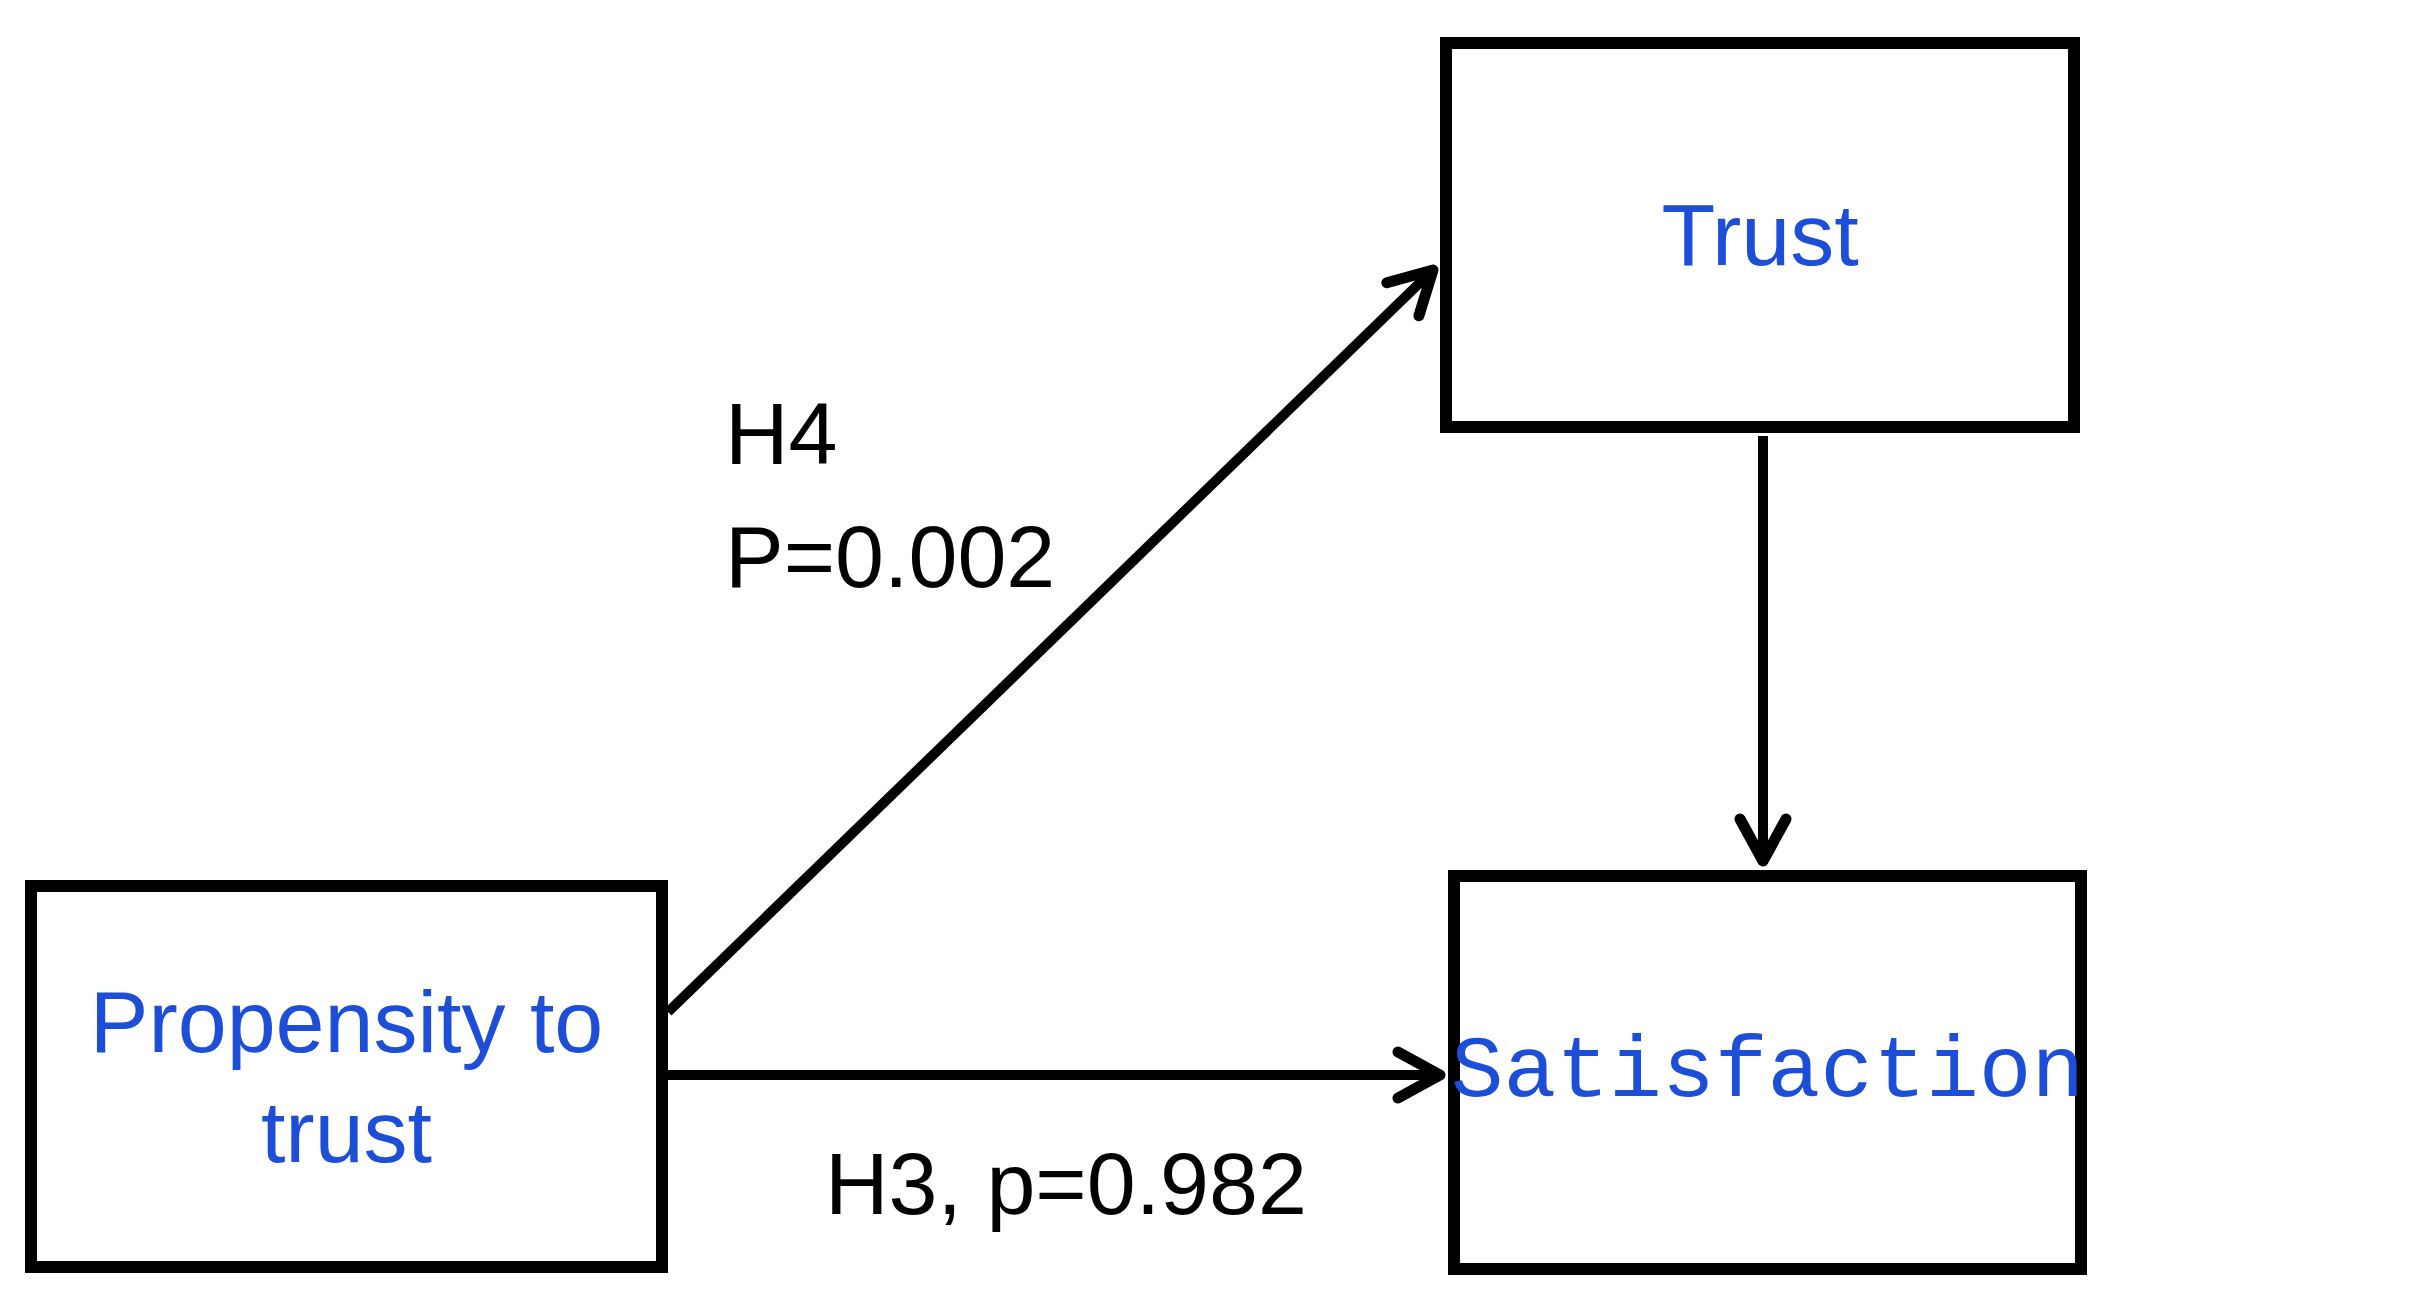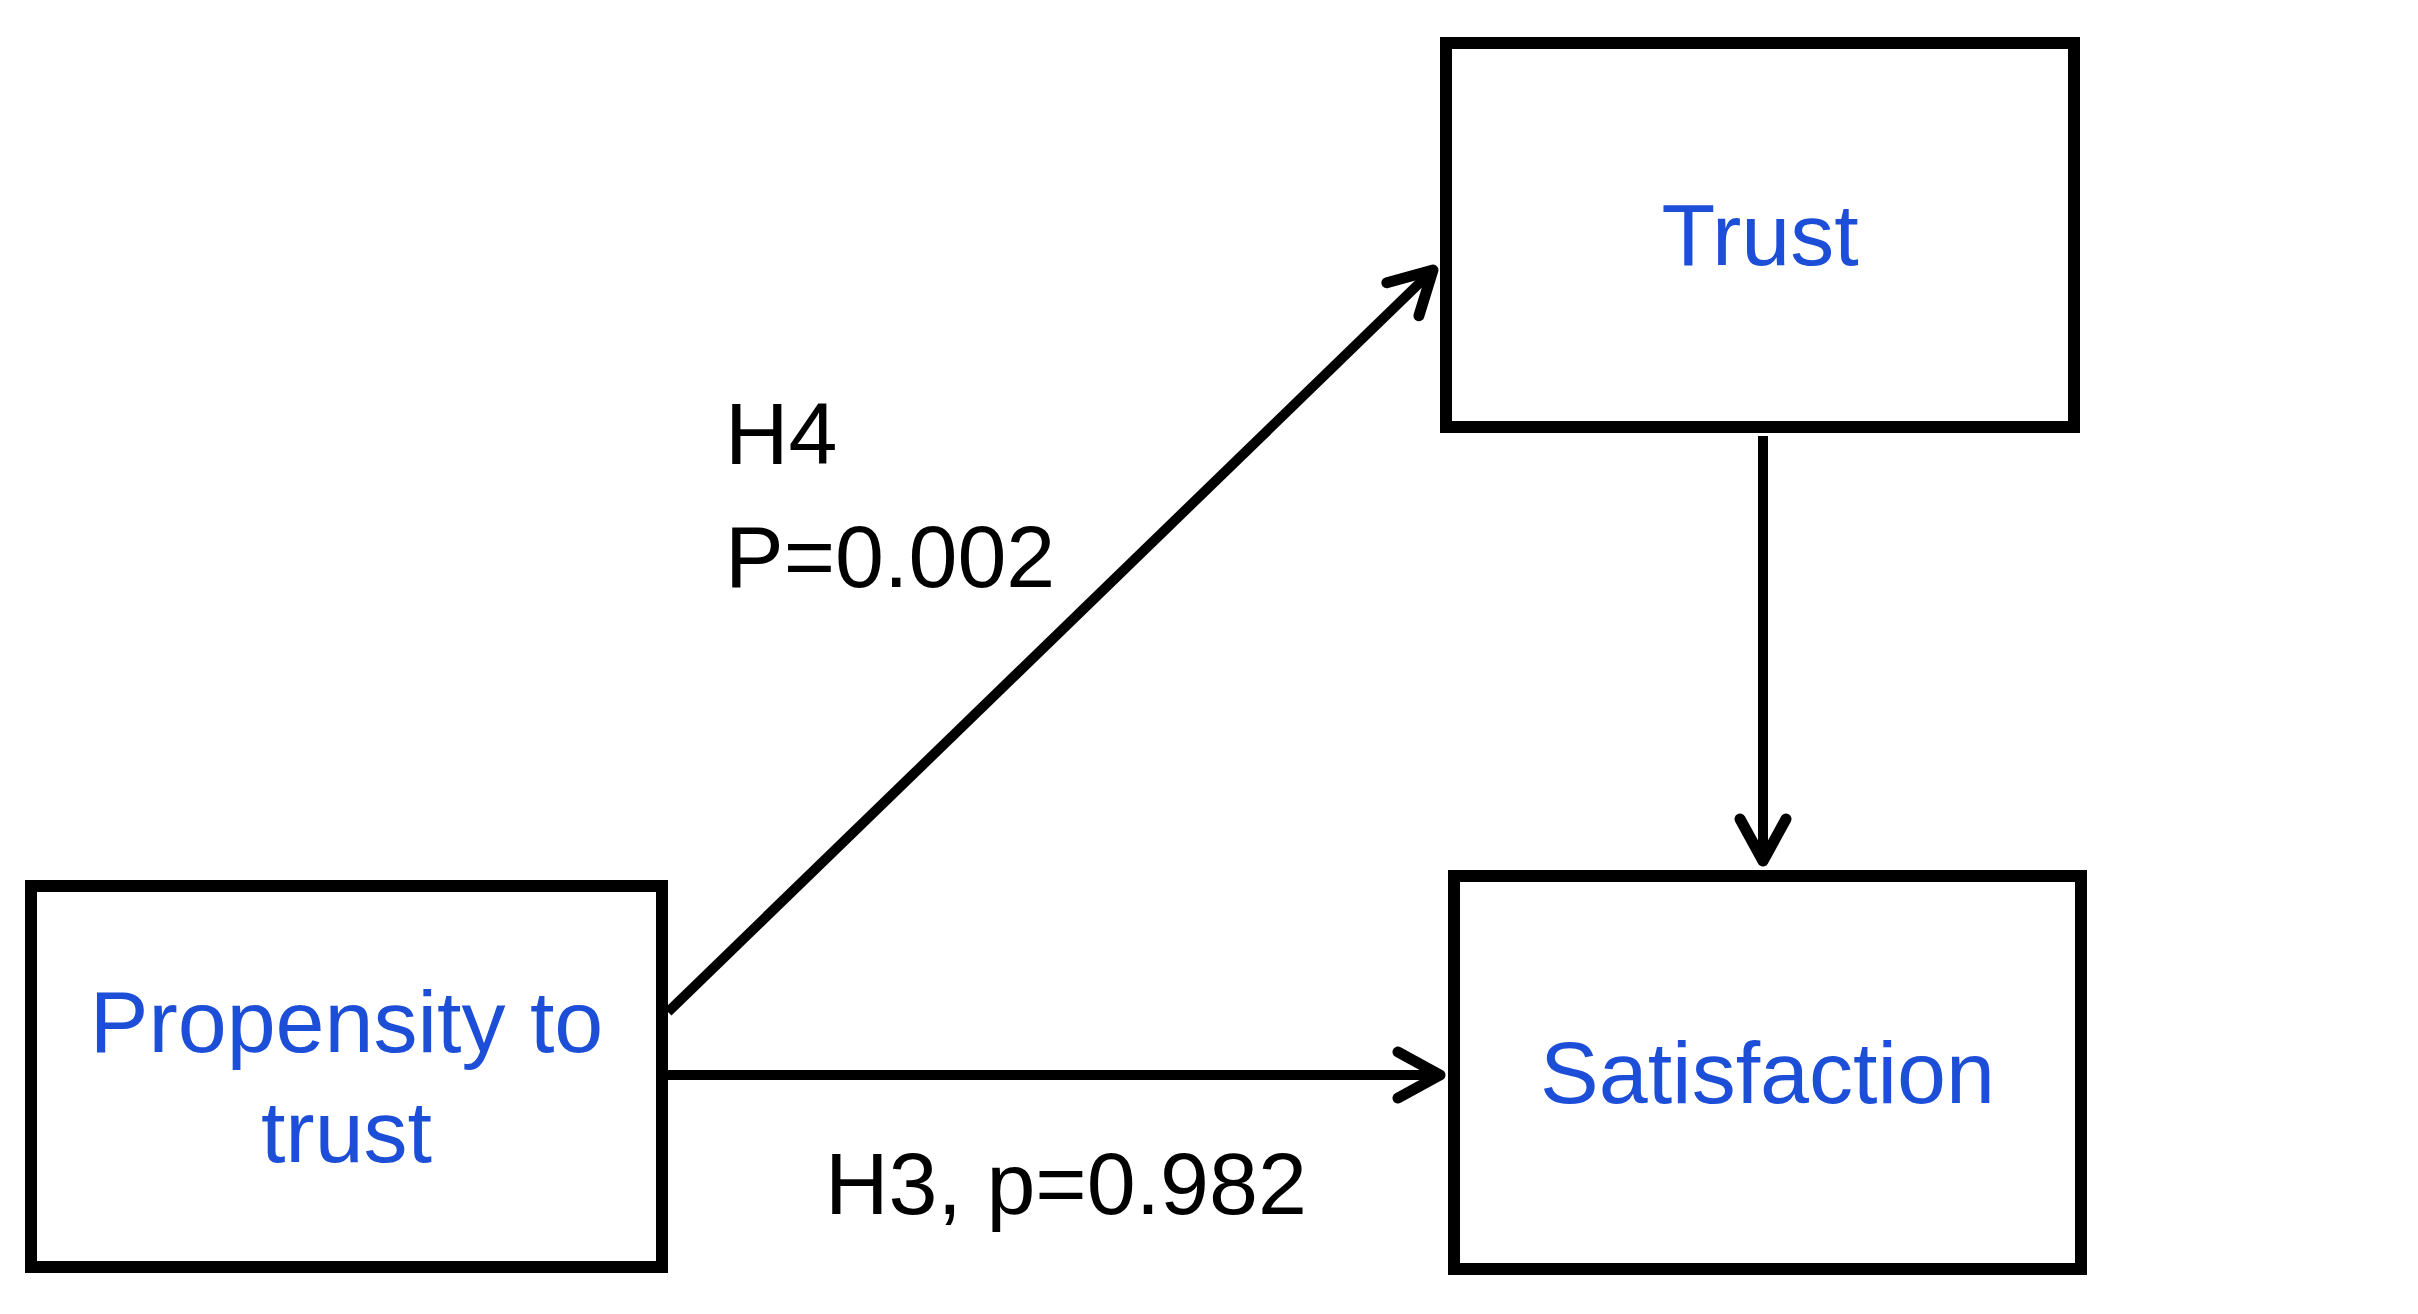--- a/index.html
+++ b/index.html
@@ -63,20 +63,21 @@
   }
   #node-propensity .node-label {
     display: inline-block;
     max-width: 560px;
   }
   #node-satisfaction {
     left: 1448px;
     top: 870px;
     width: 639px;
     height: 405px;
+    font-family: Liberation Mono, monospace;
   }
   .edge-label {
     position: absolute;
     font-size: 88px;
     line-height: 1.4;
     white-space: nowrap;
     color: #000000;
   }
   #label-h4 {
     left: 725px;

